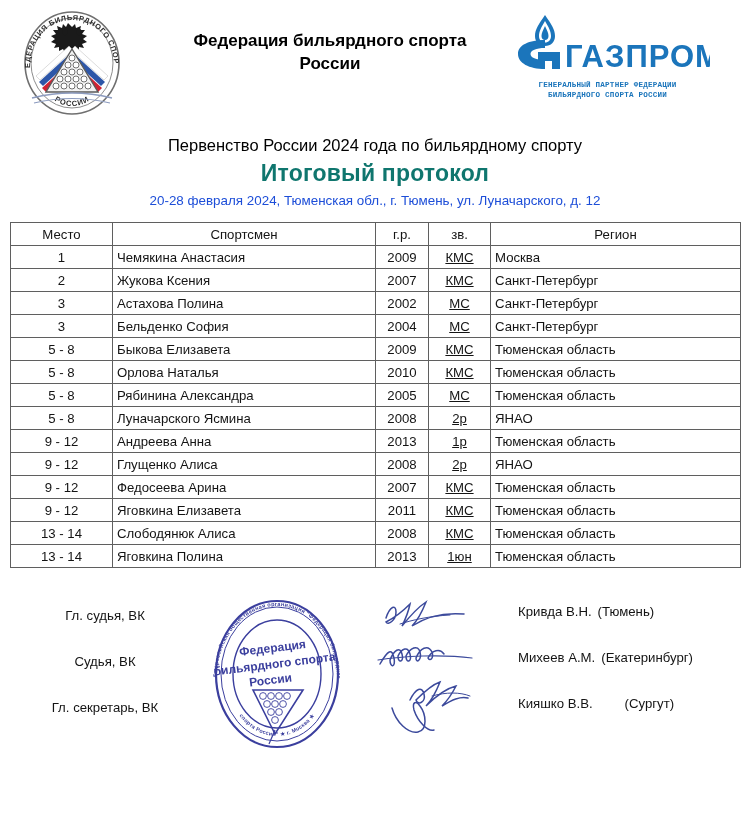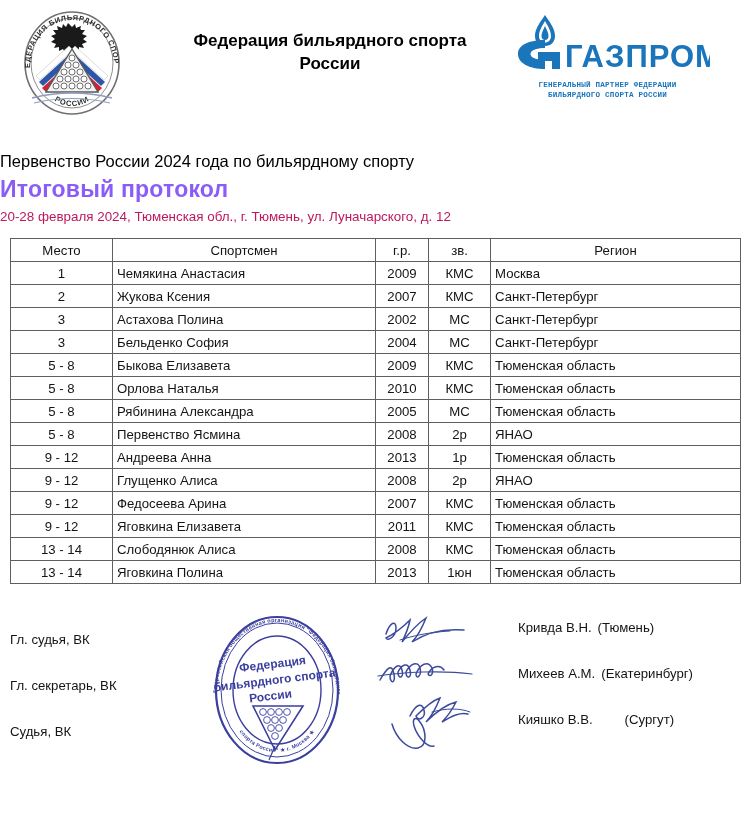--- a/index.html
+++ b/index.html
@@ -65,44 +65,44 @@
     font-size: 7.6px;
     font-weight: bold;
     letter-spacing: .2px;
     line-height: 1.35;
     text-transform: uppercase;
     font-family: Liberation Mono, monospace;
   }
 
   
   .titles {
-    text-align: left;
-    margin-top: 28px;
+    text-align: center;
+    margin-top: 12px;
   }
   .t-line1 {
     font-size: 16.5px;
     line-height: 1.35;
     color: #000;
   }
   .t-line2 {
     font-size: 16.5px;
     line-height: 1.35;
     color: #000;
   }
   .t-main {
     font-size: 23px;
     font-weight: bold;
     margin-top: 4px;
     letter-spacing: .2px;
-    color: #8b5cf6;
+    color: #0f766e;
   }
   .t-place {
     font-size: 13.4px;
     margin-top: 6px;
-    color: #be185d;
+    color: #1d4ed8;
   }
 
   
   .table-wrap {
     margin: 14px auto 8px auto;
     width: 730px;
   }
   table.results {
     border-collapse: collapse;
     width: 730px;
@@ -119,34 +119,35 @@
   }
   table.results th { text-align: center; }
   col.c-place  { width: 102px; }
   col.c-athl   { width: 263px; }
   col.c-year   { width: 53px;  }
   col.c-rank   { width: 62px;  }
   col.c-region { width: 250px; }
   td.place  { text-align: center; }
   td.athl   { text-align: left; padding-left: 10px; }
   td.year   { text-align: center; }
-  td.rank   { text-align: center; }
+  td.rank   { text-align: center; text-decoration: underline; }
   td.region { text-align: left; padding-left: 7px; }
 
   
   .sign-block {
     position: relative;
     margin-top: 22px;
     height: 170px;
   }
   .sign-roles {
     position: absolute;
     left: 10px;
-    top: 22px;
+    top: 14px;
     width: 190px;
+    text-align: center;
   }
   .sign-role {
     font-size: 13.2px;
     color: #141414;
     height: 46px;
   }
   .sign-role:nth-child(1) { margin-top: 4px; }
   .sign-names {
     position: absolute;
     left: 518px;
@@ -336,21 +337,21 @@
         </tr>
         <tr>
           <td class="place">5 - 8</td>
           <td class="athl">Рябинина Александра</td>
           <td class="year">2005</td>
           <td class="rank">МС</td>
           <td class="region">Тюменская область</td>
         </tr>
         <tr>
           <td class="place">5 - 8</td>
-          <td class="athl">Первенство Ясмина</td>
+          <td class="athl">Луначарского Ясмина</td>
           <td class="year">2008</td>
           <td class="rank">2р</td>
           <td class="region">ЯНАО</td>
         </tr>
         <tr>
           <td class="place">9 - 12</td>
           <td class="athl">Андреева Анна</td>
           <td class="year">2013</td>
           <td class="rank">1р</td>
           <td class="region">Тюменская область</td>
@@ -391,22 +392,22 @@
           <td class="region">Тюменская область</td>
         </tr>
       </tbody>
   </table>
 </div>
 
 <div class="sign-block">
 
   <div class="sign-roles" id="sign-roles">
       <div class="sign-role">Гл. судья, ВК</div>
+      <div class="sign-role">Судья, ВК</div>
       <div class="sign-role">Гл. секретарь, ВК</div>
-      <div class="sign-role">Судья, ВК</div>
     </div>
 
   <div class="stamp">
     <svg viewBox="0 0 145 160" xmlns="http://www.w3.org/2000/svg" aria-hidden="true">
       <defs>
         <path id="stOut" d="M 12,86 A 60,72 0 0 1 132,86" fill="none"></path>
         <path id="stIn" d="M 20,88 A 52,62 0 0 1 124,88" fill="none"></path>
         <path id="stBot" d="M 22,84 A 50,60 0 0 0 122,84" fill="none"></path>
       </defs>
       <ellipse cx="72" cy="82" rx="61" ry="73" fill="none" stroke="#3b3f9e" stroke-width="2.2"></ellipse>

